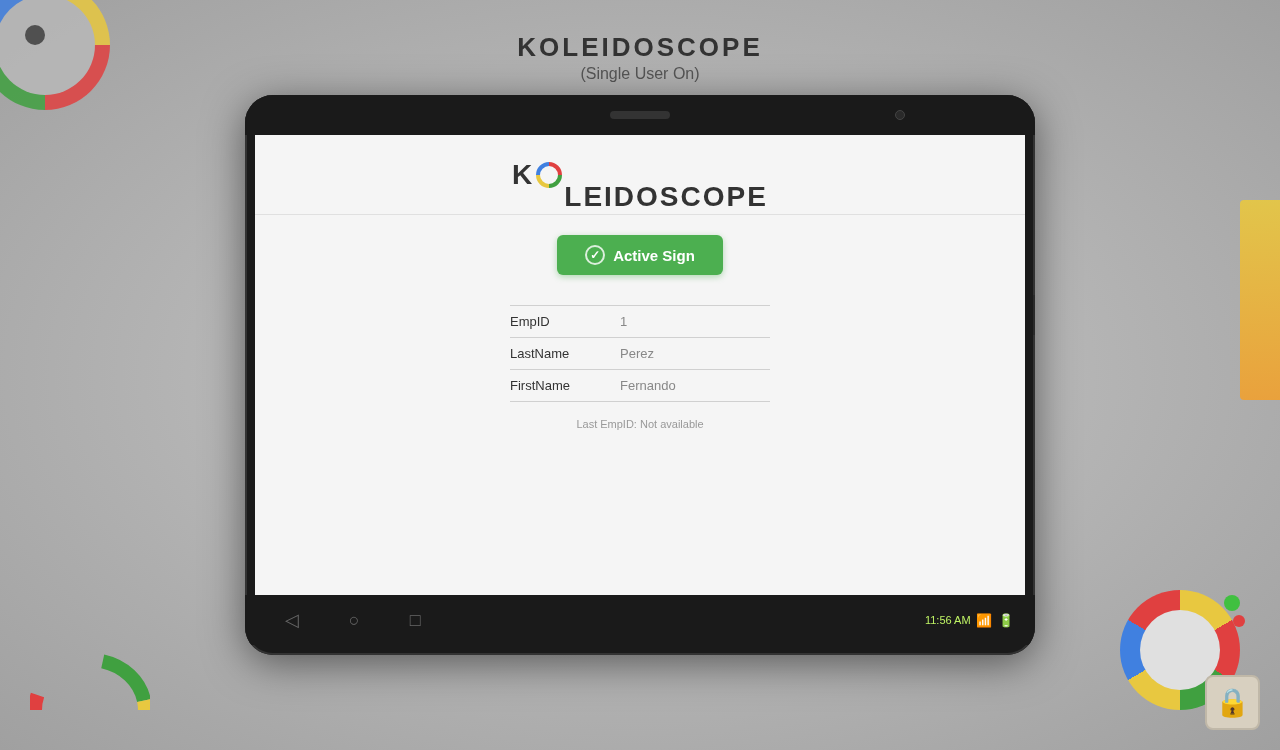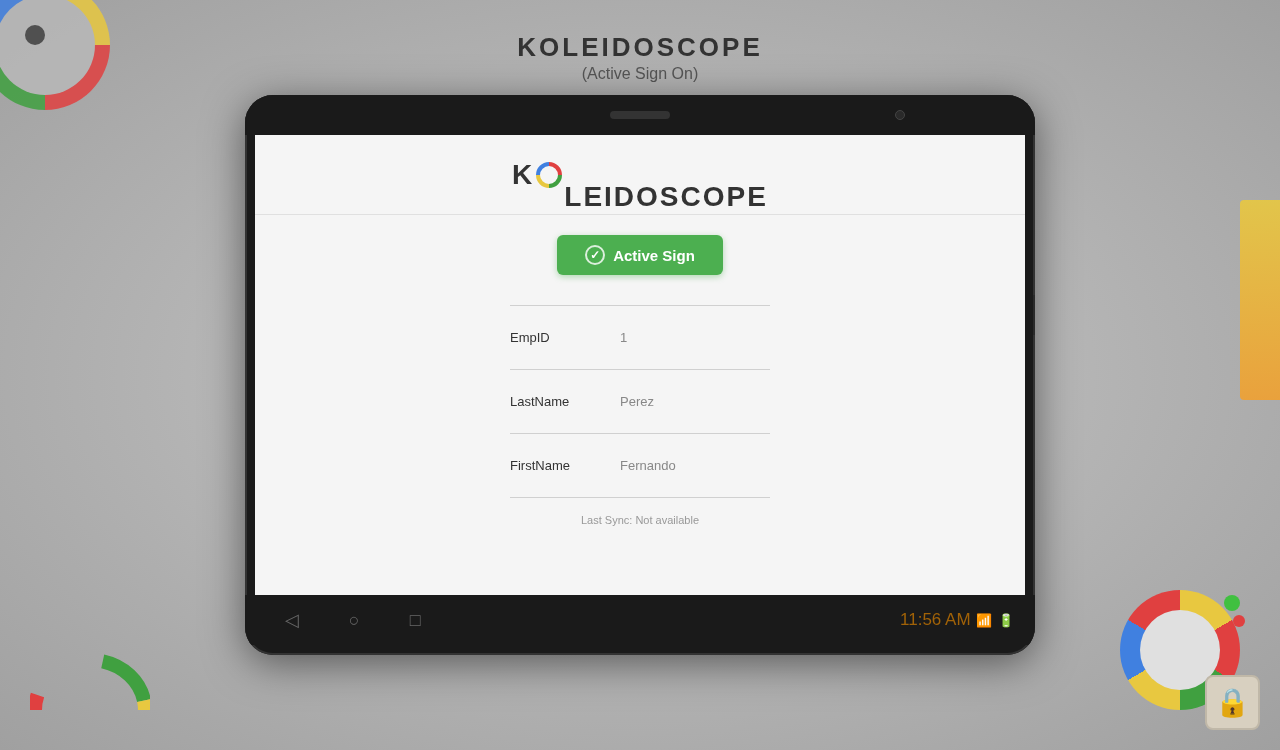--- a/index.html
+++ b/index.html
@@ -337,21 +337,21 @@
 
     
     .form-table {
       margin-top: 30px;
       width: 260px;
     }
 
     .form-row {
       display: flex;
       border-bottom: 1px solid #d0d0d0;
-      padding: 24px 0;
+      padding: 8px 0;
       align-items: flex-start;
     }
 
     .form-row:first-child {
       border-top: 1px solid #d0d0d0;
     }
 
     .form-label {
       width: 110px;
       font-size: 13px;
@@ -406,22 +406,22 @@
     
     .status-bar {
       display: flex;
       align-items: center;
       gap: 6px;
       color: #aaa;
       font-size: 13px;
     }
 
     .status-time {
-      color: #a16207;
-      font-size: 17px;
+      color: #bef264;
+      font-size: 11px;
       font-weight: 500;
       margin-left: 44px;
     }
   </style>
 </head>
 <body>
 
 <div class="deco-top-left">
   <div class="ring"></div>
   <div class="dot1"></div>
@@ -441,21 +441,21 @@
 <div class="deco-bottom-left">
   <svg width="120" height="70" viewBox="0 0 120 70">
     <ellipse cx="60" cy="70" rx="55" ry="50" fill="none" stroke="#40a040" stroke-width="14" stroke-dasharray="60 200"></ellipse>
     <ellipse cx="60" cy="70" rx="55" ry="50" fill="none" stroke="#e8c840" stroke-width="14" stroke-dasharray="60 200" stroke-dashoffset="-60"></ellipse>
     <ellipse cx="60" cy="70" rx="55" ry="50" fill="none" stroke="#e04040" stroke-width="14" stroke-dasharray="60 200" stroke-dashoffset="-120"></ellipse>
   </svg>
 </div>
 
 <div class="page-title-area">
   <h1>KOLEIDOSCOPE</h1>
-  <p>(Active Sign On)</p>
+  <p>(Single User On)</p>
 </div>
 
 <div class="tablet-frame">
 
   <div class="tablet-top-bezel">
     <div class="speaker"></div>
     <div class="camera"></div>
   </div>
 
   <div class="tablet-side-button"></div>
@@ -494,21 +494,21 @@
           <div class="form-row">
       <span class="form-label">LastName</span>
       <span class="form-value">Perez</span>
     </div>
           <div class="form-row">
       <span class="form-label">FirstName</span>
       <span class="form-value">Fernando</span>
     </div>
         </div>
 
-      <div class="last-sync">Last Sync: Not available</div>
+      <div class="last-sync">Last EmpID: Not available</div>
     </div>
   </div>
 
   <div class="tablet-bottom-bezel">
     <div class="nav-buttons">
       <span class="nav-btn">◁</span>
       <span class="nav-btn">○</span>
       <span class="nav-btn">□</span>
     </div>
     <div class="status-bar">

